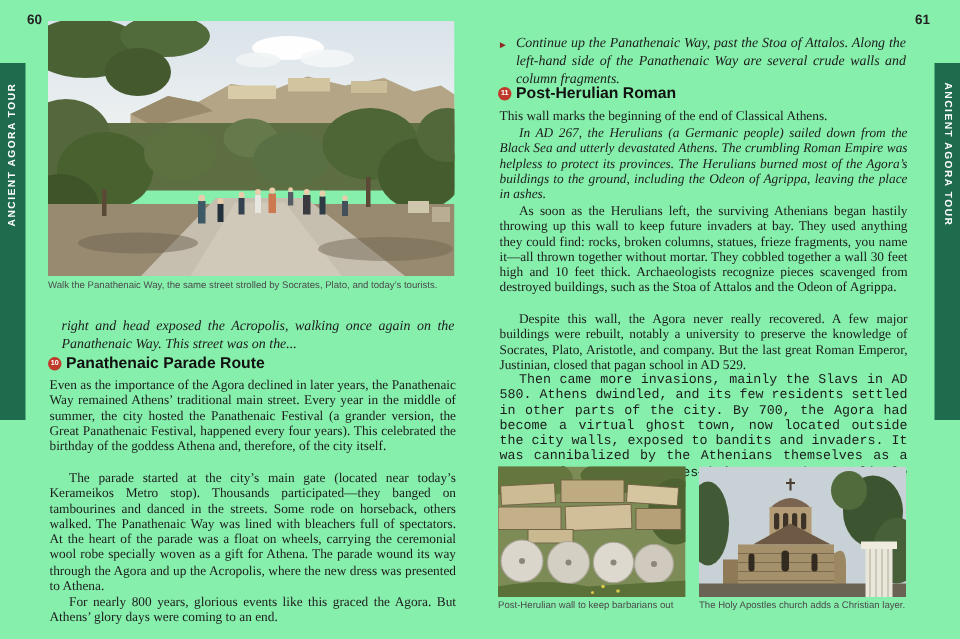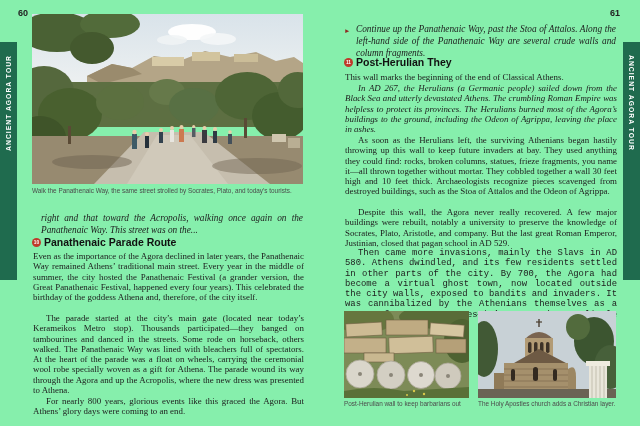--- a/index.html
+++ b/index.html
@@ -14,21 +14,21 @@
              font-size:6.8px;font-weight:bold;letter-spacing:1px;color:#ffffff;white-space:nowrap;}
   .tab-left .tab-label{transform:rotate(180deg);}
   
   .pagenum{position:absolute;top:8px;font-family:"Liberation Sans",sans-serif;
            font-size:9px;font-weight:bold;color:#222;}
   .pagenum-left{left:18px;}
   .pagenum-right{right:20px;text-align:right;}
   
   .col{position:absolute;top:0;height:426px;}
   .col-left{left:32px;width:271px;}
-  .col-right{left:344px;width:272px;}
+  .col-right{left:332px;width:272px;}
   
   .photo{display:block;}
   .mainphoto{position:absolute;top:14px;left:0;width:271px;height:170px;}
   .caption{font-family:"Liberation Sans",sans-serif;font-size:6.4px;color:#4b4b4b;line-height:8px;}
   .main-caption{position:absolute;top:187px;left:0;width:271px;}
   
   .lead-italic{position:absolute;top:203px;left:0;width:271px;padding-left:9px;box-sizing:border-box;
                font-style:italic;font-size:9.3px;line-height:12px;text-align:justify;}
   .heading{display:flex;align-items:center;gap:3px;font-family:"Liberation Sans",sans-serif;
            font-size:10.5px;font-weight:bold;color:#111;}
@@ -139,41 +139,41 @@
         <rect x="196" y="120" width="4" height="10" fill="#44505a"></rect>
           <circle cx="198" cy="118" r="1.8" fill="#e9cdaa"></circle>
       </g>
 
       <rect x="240" y="120" width="14" height="8" fill="#cfc6ae"></rect>
       <rect x="256" y="124" width="12" height="10" fill="#b9ae93"></rect>
     </svg>
 
     <div class="caption main-caption">Walk the Panathenaic Way, the same street strolled by Socrates, Plato, and today’s tourists.</div>
 
-    <p class="lead-italic">right and that toward the Acropolis, walking once again on the Panathenaic Way. This street was on the...</p>
+    <p class="lead-italic">right and head exposed the Acropolis, walking once again on the Panathenaic Way. This street was on the...</p>
 
     <div class="heading h-left">
       <span class="stop-badge">10</span>
       <span>Panathenaic Parade Route</span>
     </div>
 
     <p class="body-text bt-l1">Even as the importance of the Agora declined in later years, the Panathenaic Way remained Athens’ traditional main street. Every year in the middle of summer, the city hosted the Panathenaic Festival (a grander version, the Great Panathenaic Festival, happened every four years). This celebrated the birthday of the goddess Athena and, therefore, of the city itself.</p>
     <p class="body-text bt-l2">The parade started at the city’s main gate (located near today’s Kerameikos Metro stop). Thousands participated—they banged on tambourines and danced in the streets. Some rode on horseback, others walked. The Panathenaic Way was lined with bleachers full of spectators. At the heart of the parade was a float on wheels, carrying the ceremonial wool robe specially woven as a gift for Athena. The parade wound its way through the Agora and up the Acropolis, where the new dress was presented to Athena.</p>
     <p class="body-text bt-l3">For nearly 800 years, glorious events like this graced the Agora. But Athens’ glory days were coming to an end.</p>
   </div>
 
   <div class="col col-right">
 
     <p class="note">
       <span class="arrow">►</span><span>Continue up the Panathenaic Way, past the Stoa of Attalos. Along the left-hand side of the Panathenaic Way are several crude walls and column fragments.</span>
     </p>
 
     <div class="heading h-right">
       <span class="stop-badge">11</span>
-      <span>Post-Herulian They</span>
+      <span>Post-Herulian Roman</span>
     </div>
 
     <p class="body-text bt-r1">This wall marks the beginning of the end of Classical Athens.</p>
     <p class="body-text bt-r2">In AD 267, the Herulians (a Germanic people) sailed down from the Black Sea and utterly devastated Athens. The crumbling Roman Empire was helpless to protect its provinces. The Herulians burned most of the Agora’s buildings to the ground, including the Odeon of Agrippa, leaving the place in ashes.</p>
     <p class="body-text bt-r3">As soon as the Herulians left, the surviving Athenians began hastily throwing up this wall to keep future invaders at bay. They used anything they could find: rocks, broken columns, statues, frieze fragments, you name it—all thrown together without mortar. They cobbled together a wall 30 feet high and 10 feet thick. Archaeologists recognize pieces scavenged from destroyed buildings, such as the Stoa of Attalos and the Odeon of Agrippa.</p>
     <p class="body-text bt-r4">Despite this wall, the Agora never really recovered. A few major buildings were rebuilt, notably a university to preserve the knowledge of Socrates, Plato, Aristotle, and company. But the last great Roman Emperor, Justinian, closed that pagan school in AD 529.</p>
     <p class="body-text bt-r5">Then came more invasions, mainly the Slavs in AD 580. Athens dwindled, and its few residents settled in other parts of the city. By 700, the Agora had become a virtual ghost town, now located outside the city walls, exposed to bandits and invaders. It was cannibalized by the Athenians themselves as a quarry for precut stones—it’s no wonder so little survives today.</p>
 
     <div class="photo-row">
       <svg class="photo photo-sm1" viewBox="0 0 125 87" preserveAspectRatio="none" aria-hidden="true">

